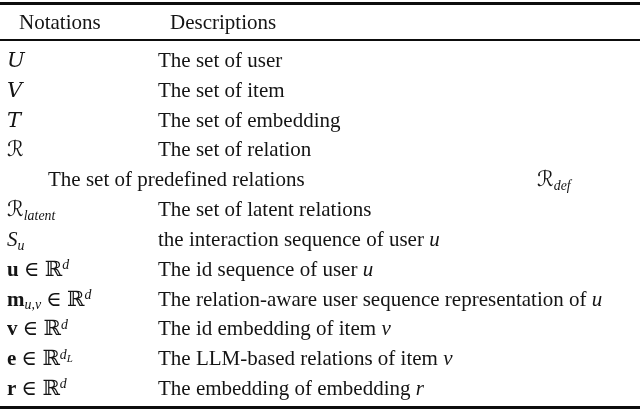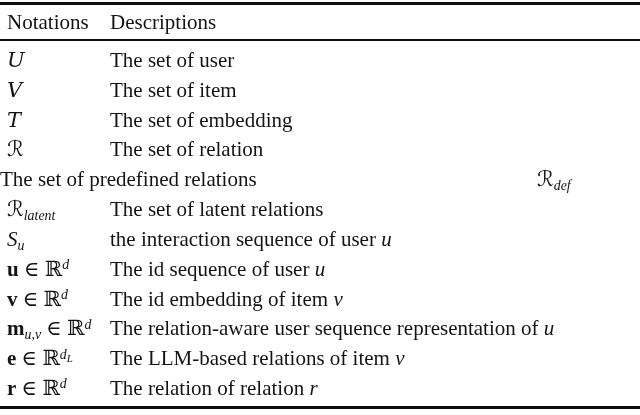--- a/index.html
+++ b/index.html
@@ -22,21 +22,21 @@
     right: 0;
     background: #0d0d0d;
   }
   .rule-top    { top: 2px;   height: 3px; }
   .rule-mid    { top: 39px;  height: 1.7px; }
   .rule-bottom { top: 406px; height: 3px; }
 
   .header-row {
     position: absolute;
     top: 5px;
-    left: 0;
+    left: 12px;
     right: 0;
     height: 34px;
     display: flex;
     align-items: baseline;
     line-height: 34px;
     font-size: 21px;
     border-radius: 16px;
   }
   .body {
     position: absolute;
@@ -55,20 +55,21 @@
   .cell { display: block; }
   .notation-cell {
     flex: 0 0 auto;
     width: 110px;
     padding-left: 7px;
     box-sizing: border-box;
   }
   .desc-cell {
     flex: 1 1 auto;
     min-width: 0;
+    margin-left: 48px;
   }
   
   .tok-cal {
     font-style: italic;
     font-family: "DejaVu Serif", "Liberation Serif", serif;
   }
   .tok-letterlike {
     font-family: "DejaVu Serif", "DejaVu Sans", serif;
     font-style: normal;
   }
@@ -144,34 +145,34 @@
     <div class="cell notation-cell"><span class="tok-it">S</span><span class="tok-sub">u</span></div>
     <div class="cell desc-cell"><span class="desc-text">the interaction sequence of user</span><span class="desc-var">&nbsp;u</span></div>
   </div>
 
   <div class="row">
     <div class="cell notation-cell"><span class="tok-bf">u</span><span class="tok-rm"> ∈ </span><span class="tok-bb">ℝ</span><span class="tok-sup">d</span></div>
     <div class="cell desc-cell"><span class="desc-text">The id sequence of user</span><span class="desc-var">&nbsp;u</span></div>
   </div>
 
   <div class="row">
-    <div class="cell notation-cell"><span class="tok-bf">v</span><span class="tok-rm"> ∈ </span><span class="tok-bb">ℝ</span><span class="tok-sup">d</span></div>
-    <div class="cell desc-cell"><span class="desc-text">The id embedding of item</span><span class="desc-var">&nbsp;v</span></div>
+    <div class="cell notation-cell"><span class="tok-bf">m</span><span class="tok-sub">u,v</span><span class="tok-rm"> ∈ </span><span class="tok-bb">ℝ</span><span class="tok-sup">d</span></div>
+    <div class="cell desc-cell"><span class="desc-text">The relation-aware user sequence representation of</span><span class="desc-var">&nbsp;u</span></div>
   </div>
 
   <div class="row">
-    <div class="cell notation-cell"><span class="tok-bf">m</span><span class="tok-sub">u,v</span><span class="tok-rm"> ∈ </span><span class="tok-bb">ℝ</span><span class="tok-sup">d</span></div>
-    <div class="cell desc-cell"><span class="desc-text">The relation-aware user sequence representation of</span><span class="desc-var">&nbsp;u</span></div>
+    <div class="cell notation-cell"><span class="tok-bf">v</span><span class="tok-rm"> ∈ </span><span class="tok-bb">ℝ</span><span class="tok-sup">d</span></div>
+    <div class="cell desc-cell"><span class="desc-text">The id embedding of item</span><span class="desc-var">&nbsp;v</span></div>
   </div>
 
   <div class="row">
     <div class="cell notation-cell"><span class="tok-bf">e</span><span class="tok-rm"> ∈ </span><span class="tok-bb">ℝ</span><span class="tok-sup">d</span><span class="tok-supsub">L</span></div>
     <div class="cell desc-cell"><span class="desc-text">The LLM-based relations of item</span><span class="desc-var">&nbsp;v</span></div>
   </div>
 
   <div class="row">
     <div class="cell notation-cell"><span class="tok-bf">r</span><span class="tok-rm"> ∈ </span><span class="tok-bb">ℝ</span><span class="tok-sup">d</span></div>
-    <div class="cell desc-cell"><span class="desc-text">The relation of relation</span><span class="desc-var">&nbsp;r</span></div>
+    <div class="cell desc-cell"><span class="desc-text">The embedding of embedding</span><span class="desc-var">&nbsp;r</span></div>
   </div>
 </div>
 
   <div class="rule rule-bottom" style="background: rgb(13, 13, 13);"></div>
 </div>
 
 </body></html>

